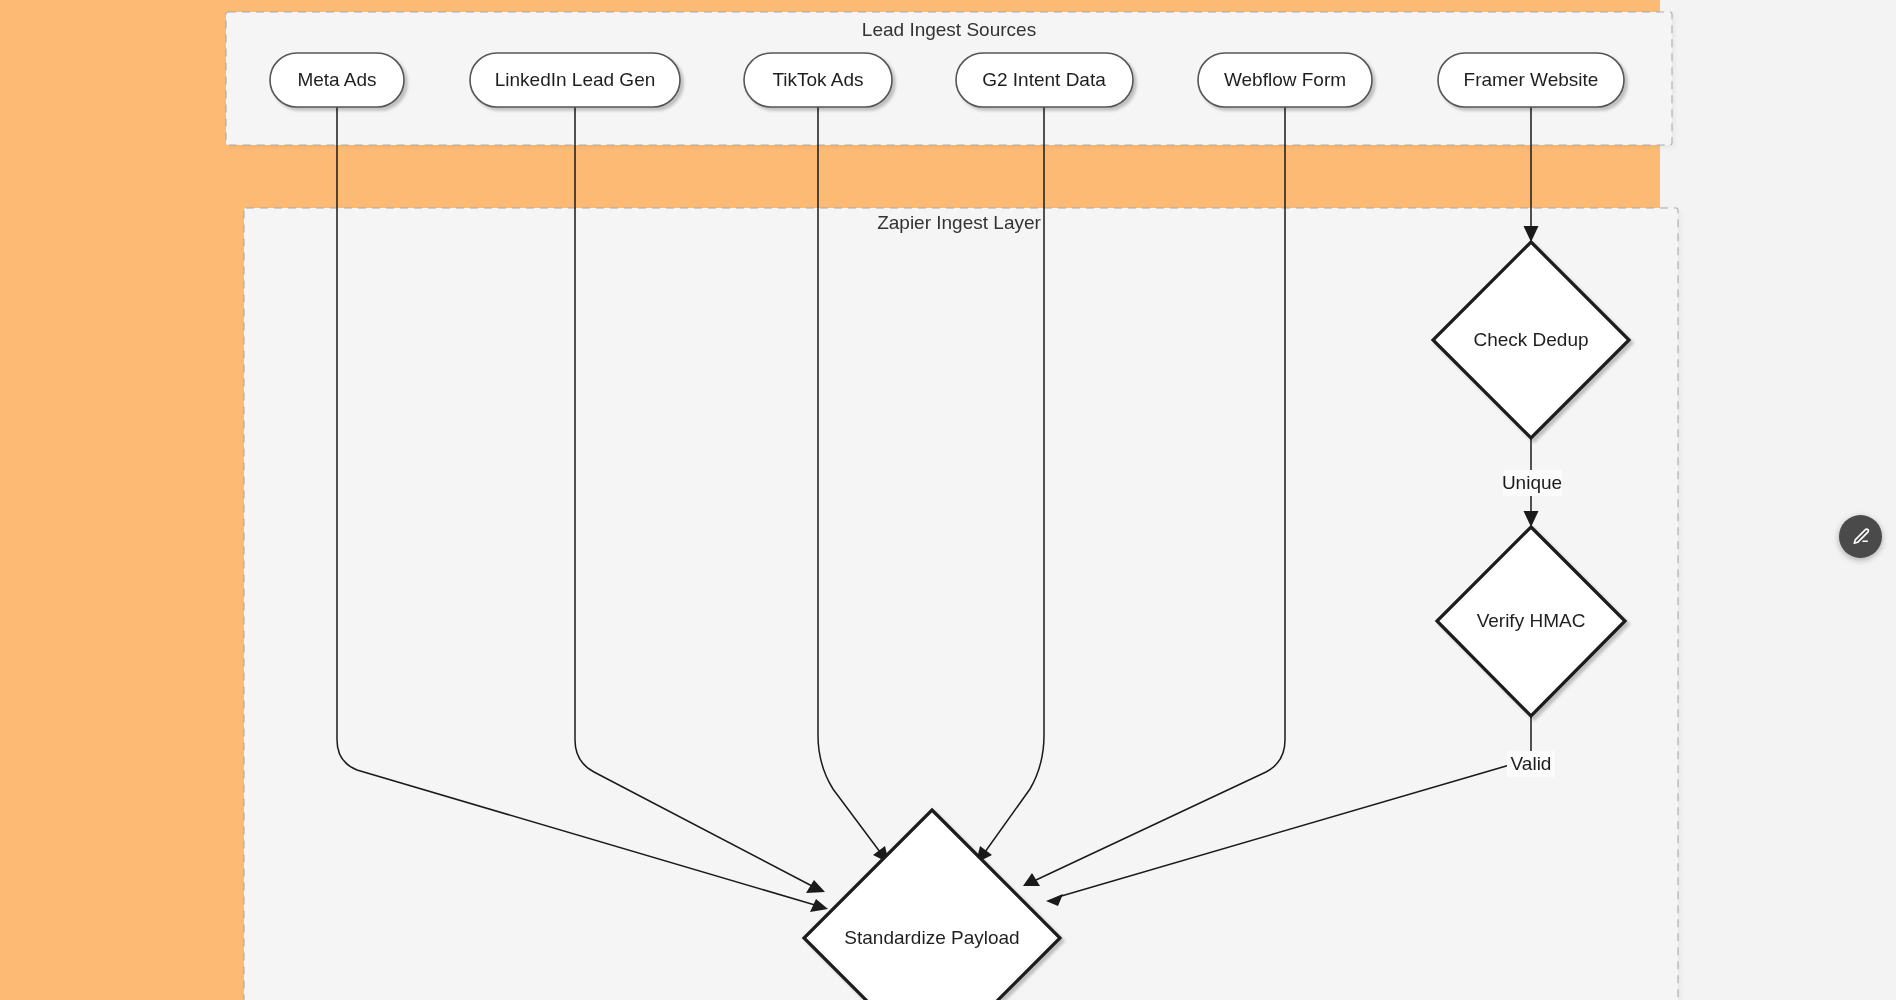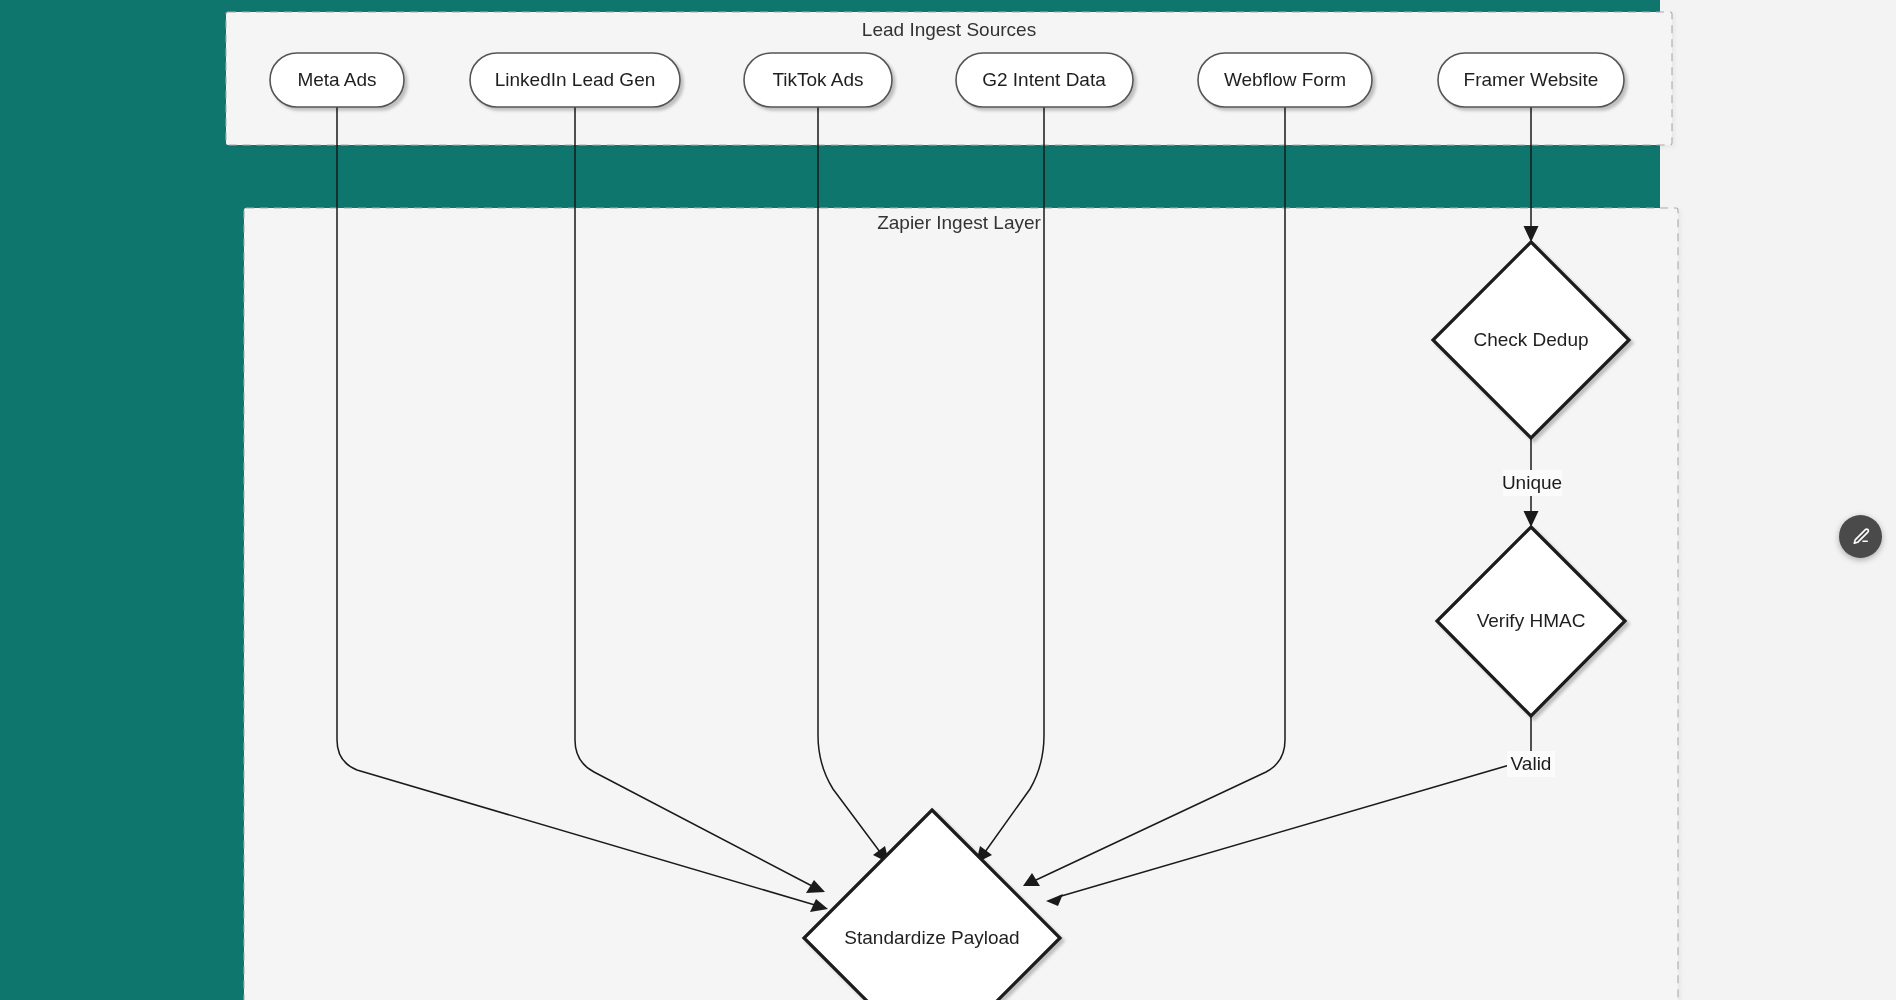--- a/index.html
+++ b/index.html
@@ -9,21 +9,21 @@
     background: #f3f3f3;
     width: 1896px;
     height: 1000px;
     overflow: hidden;
     font-family: "Liberation Sans", sans-serif;
   }
   #stage {
     position: relative;
     width: 1660px;
     height: 1000px;
-    background: #0f766e;
+    background: #fdba74;
   }
   #diagram-svg {
     position: absolute;
     left: 0;
     top: 0;
     width: 1896px;
     height: 1000px;
     display: block;
   }
   .cluster-rect {

